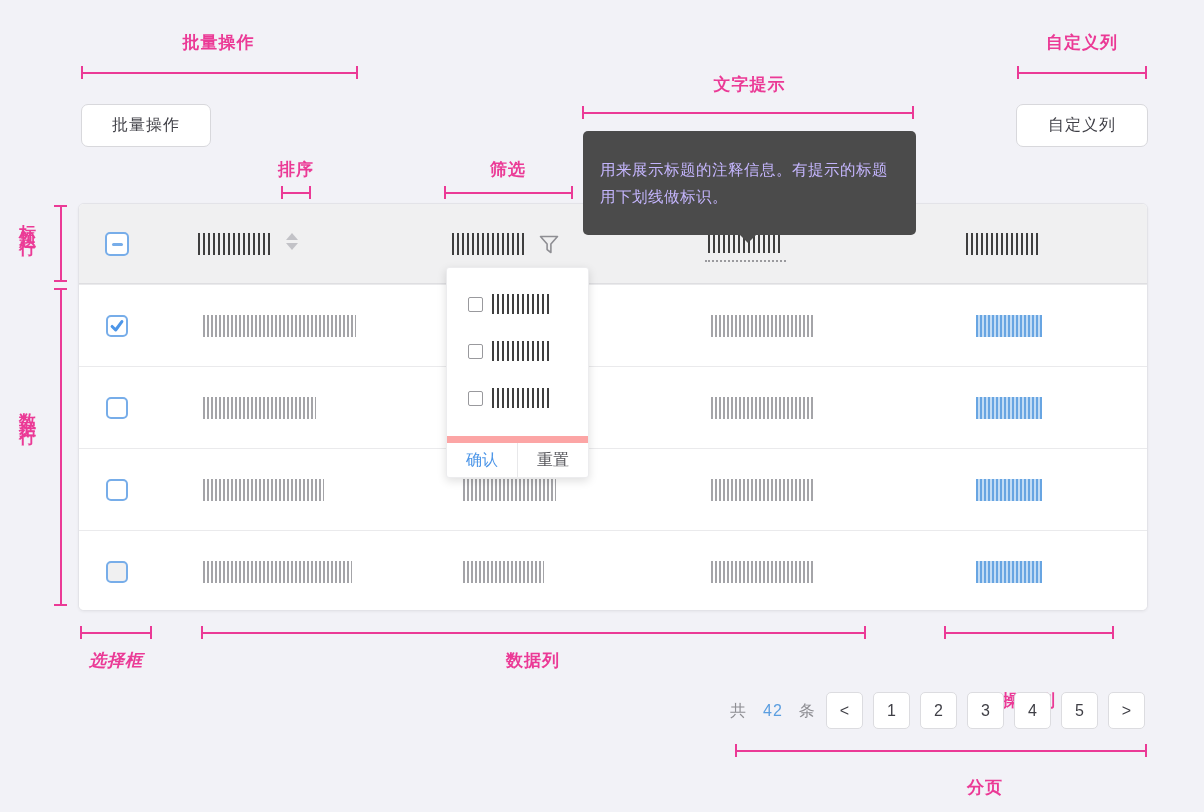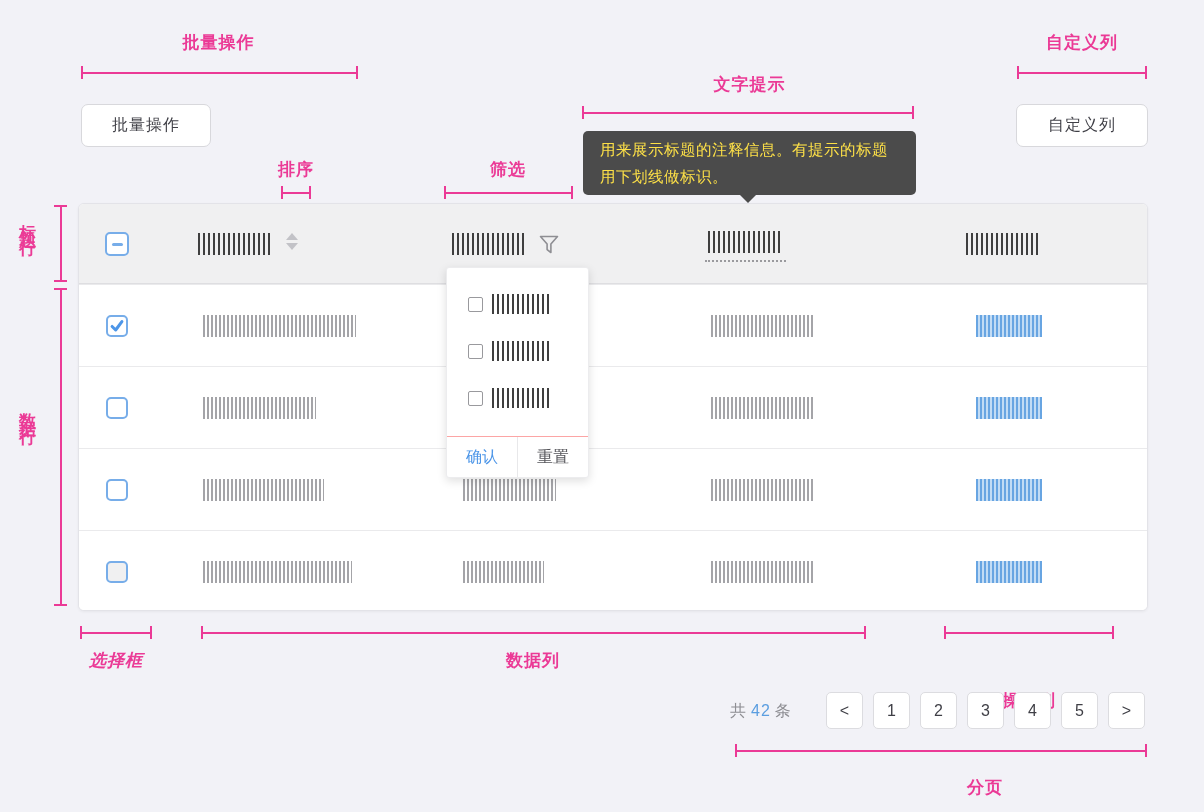--- a/index.html
+++ b/index.html
@@ -42,43 +42,43 @@
   .minus { width:11px; height:3px; background:#77ADE9; border-radius:1.5px; }
 
   
   .sort { position:absolute; width:12px; cursor:pointer; }
   .sort .up   { width:0; height:0; border-left:6px solid transparent; border-right:6px solid transparent;
                 border-bottom:7px solid #C2C2C7; margin-bottom:3px; }
   .sort .down { width:0; height:0; border-left:6px solid transparent; border-right:6px solid transparent;
                 border-top:7px solid #C2C2C7; }
 
   
-  .tip { position:absolute; left:583px; top:131px; width:333px; background:#4B4B4B; color:#fde047;
-         border-radius:5px; padding:5px 17px; font-size:15.5px; line-height:1.75; letter-spacing:.5px; z-index:6; }
+  .tip { position:absolute; left:583px; top:131px; width:333px; background:#4B4B4B; color:#c4b5fd;
+         border-radius:5px; padding:25px 17px; font-size:15.5px; line-height:1.75; letter-spacing:.5px; z-index:6; }
   .tip-arrow { position:absolute; left:157px; top:100%; width:0; height:0;
                border:8px solid transparent; border-top-color:#4B4B4B; }
 
   
   .fdrop { position:absolute; left:446px; top:267px; width:143px; height:211px; background:#fff;
            border:1px solid #ECECEE; border-radius:3px; box-shadow:0 3px 10px rgba(0,0,0,.13); z-index:5; }
   .fopts { position:absolute; top:26px; left:21px; display:flex; flex-direction:column; gap:27px; }
   .fopt  { display:flex; align-items:center; gap:9px; height:20px; cursor:pointer; }
   .fcb   { width:15px; height:15px; border:1.5px solid #99999D; border-radius:2px; background:#fff; flex:0 0 auto; }
   .fbar  { width:60px; height:20px; background:repeating-linear-gradient(90deg,#3F3F3F 0 2px,transparent 2px 5px); }
-  .ffoot { position:absolute; bottom:0; left:0; width:100%; height:41px; border-top:1px solid #fca5a5; display:flex; }
+  .ffoot { position:absolute; bottom:0; left:0; width:100%; height:41px; border-top:7px solid #fca5a5; display:flex; }
   .ffoot .cell { flex:1; display:flex; align-items:center; justify-content:center; font-size:16px; font-weight:500; cursor:pointer; }
   .ffoot .cell:first-child { border-right:1px solid #E8E8EA; color:#4D96E8; }
   .ffoot .cell:last-child { color:#55555A; }
 
   
   .pgbtn { position:absolute; top:692px; width:37px; height:37px; background:#fff; border:1px solid #DCDCE0;
            border-radius:5px; font-size:16px; color:#3F3F46; display:flex; align-items:center; justify-content:center;
            cursor:pointer; font-family:inherit; }
   .total { position:absolute; left:730px; top:701px; font-size:16px; color:#8E8E93; letter-spacing:1px; }
-  .total .num { color:#5B9EE0; margin:0 4px; }
+  .total .num { color:#5B9EE0; margin:0 16px; }
 </style>
 </head>
 <body>
 
 <div class="stage">
 
   <div class="ann" style="left:80px; top:31px; width:277px;">批量操作</div>
   <div class="hbr" style="left:81px; top:66px; width:277px;"></div>
   <button class="btn" style="left:81px; top:104px; width:130px; height:43px;">
     <span>批量操作</span>

